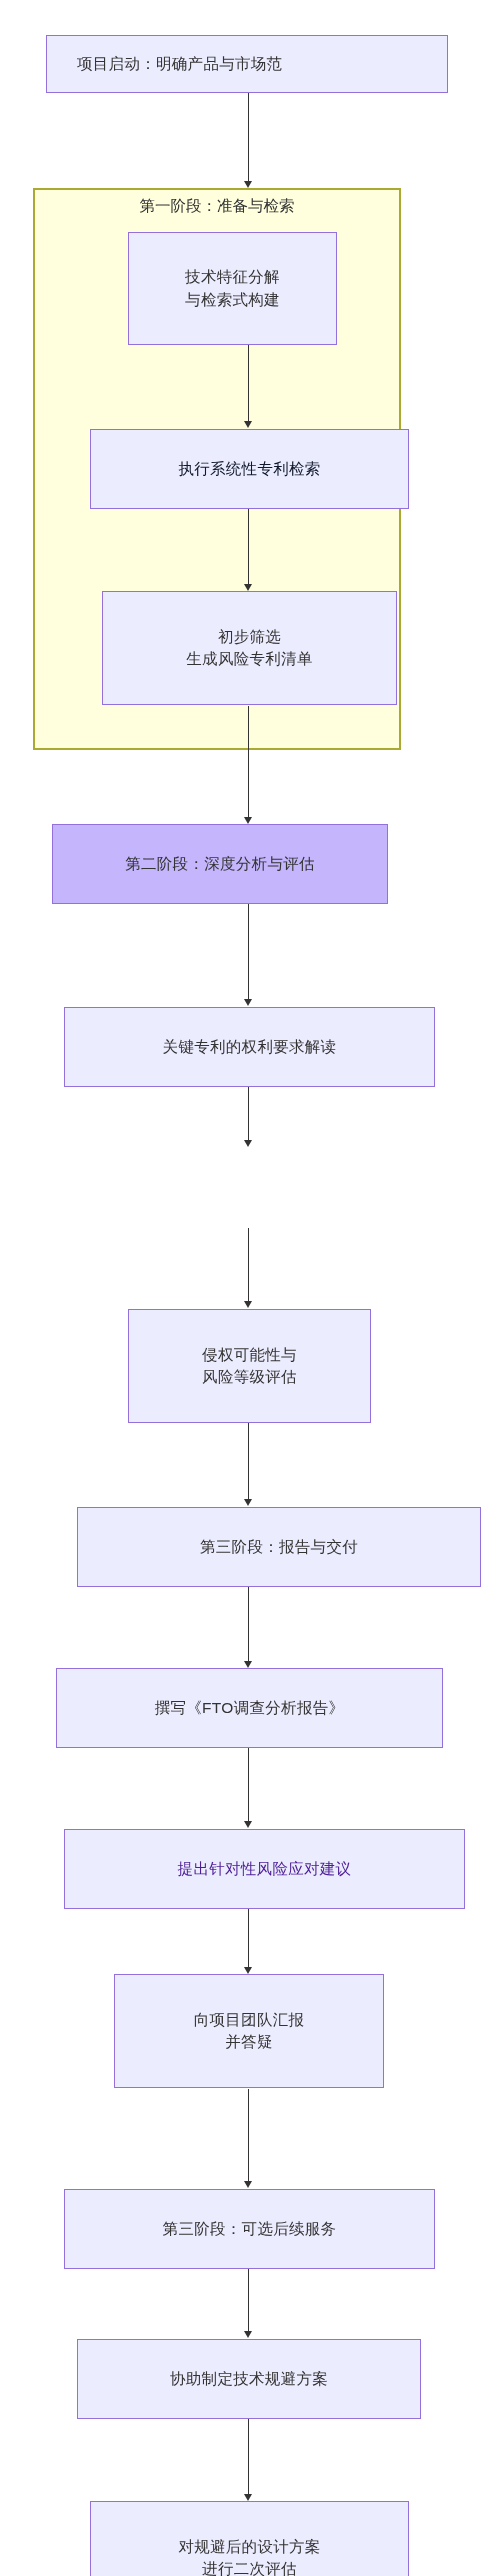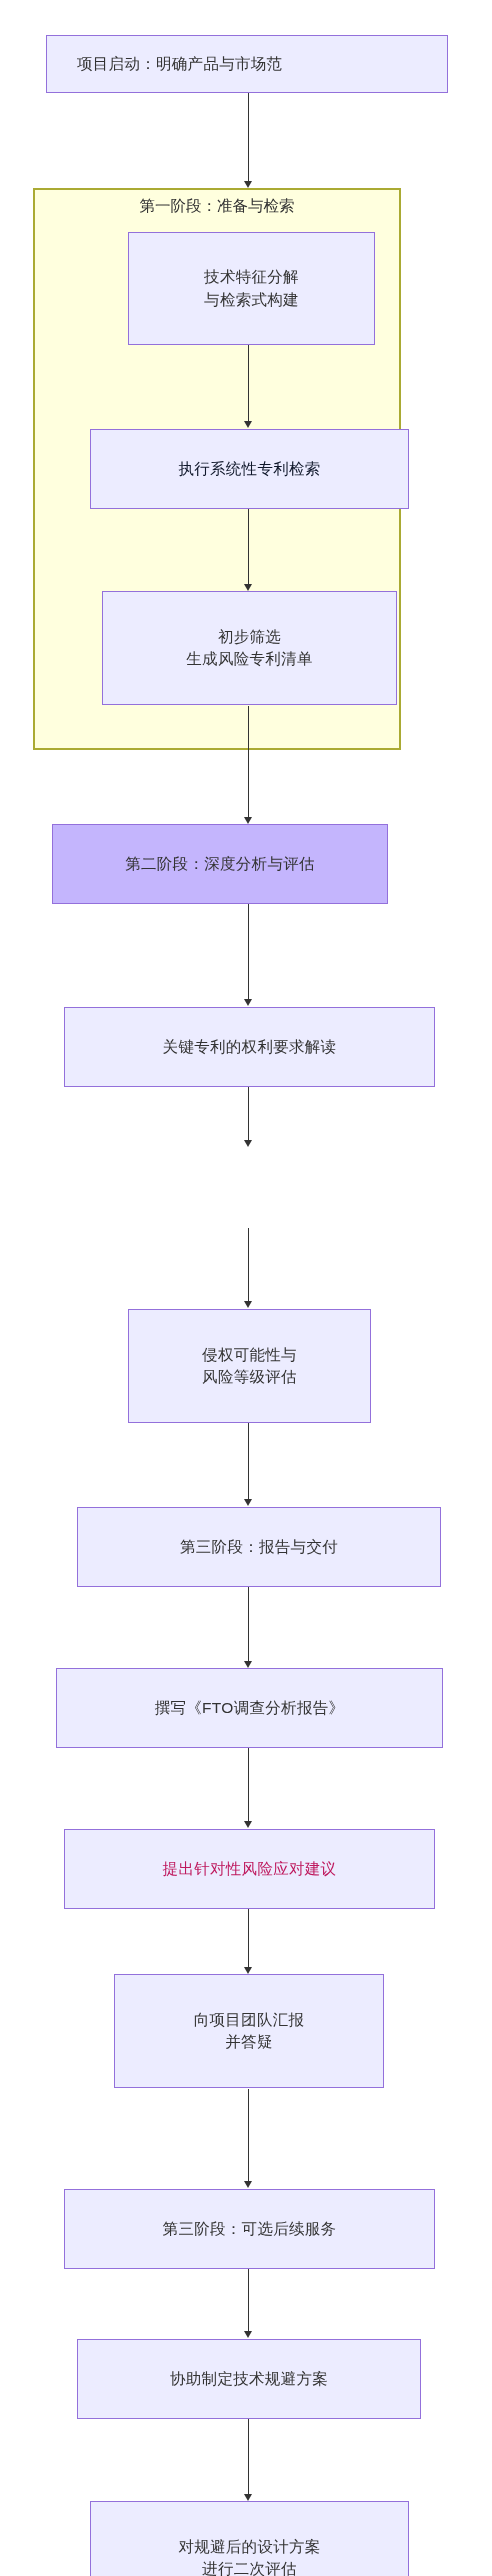--- a/index.html
+++ b/index.html
@@ -153,48 +153,48 @@
       <div class="line" style="height: 64px; background: rgb(51, 51, 51);"></div>
       <div class="head" style="top: 63px; border-top-color: rgb(51, 51, 51);"></div>
     </div>
     <div class="edge" style="left: 248px; top: 2419px; width: 1px; height: 82px;">
       <div class="line" style="height: 76px; background: rgb(51, 51, 51);"></div>
       <div class="head" style="top: 75px; border-top-color: rgb(51, 51, 51);"></div>
     </div>
     <div class="node clipped" style="left: 46px; top: 35px; width: 402px; height: 58px; background: rgb(236, 236, 255); border-color: rgb(147, 112, 219); color: rgb(51, 51, 51);">
       <span class="label">项目启动：明确产品与市场范</span>
     </div>
-    <div class="node" style="left: 128px; top: 232px; width: 247px; height: 113px; background: rgb(236, 236, 255); border-color: rgb(147, 112, 219); color: rgb(51, 51, 51);">
+    <div class="node" style="left: 128px; top: 232px; width: 209px; height: 113px; background: rgb(236, 236, 255); border-color: rgb(147, 112, 219); color: rgb(51, 51, 51);">
       <span class="label">技术特征分解
 与检索式构建</span>
     </div>
     <div class="node" style="left: 90px; top: 429px; width: 319px; height: 80px; background: rgb(236, 236, 255); border-color: rgb(147, 112, 219); color: #0f172a;">
       <span class="label">执行系统性专利检索</span>
     </div>
     <div class="node" style="left: 102px; top: 591px; width: 295px; height: 114px; background: rgb(236, 236, 255); border-color: rgb(147, 112, 219); color: rgb(51, 51, 51);">
       <span class="label">初步筛选
 生成风险专利清单</span>
     </div>
     <div class="node" style="left: 52px; top: 824px; width: 336px; height: 80px; background: #c4b5fd; border-color: rgb(147, 112, 219); color: rgb(51, 51, 51);">
       <span class="label">第二阶段：深度分析与评估</span>
     </div>
     <div class="node" style="left: 64px; top: 1007px; width: 371px; height: 80px; background: rgb(236, 236, 255); border-color: rgb(147, 112, 219); color: rgb(51, 51, 51);">
       <span class="label">关键专利的权利要求解读</span>
     </div>
     <div class="node" style="left: 128px; top: 1309px; width: 243px; height: 114px; background: rgb(236, 236, 255); border-color: rgb(147, 112, 219); color: rgb(51, 51, 51);">
       <span class="label">侵权可能性与
 风险等级评估</span>
     </div>
-    <div class="node" style="left: 77px; top: 1507px; width: 364px; height: 80px; background: rgb(236, 236, 255); border-color: rgb(147, 112, 219); color: rgb(51, 51, 51);">
+    <div class="node" style="left: 77px; top: 1507px; width: 404px; height: 80px; background: rgb(236, 236, 255); border-color: rgb(147, 112, 219); color: rgb(51, 51, 51);">
       <span class="label">第三阶段：报告与交付</span>
     </div>
     <div class="node" style="left: 56px; top: 1668px; width: 387px; height: 80px; background: rgb(236, 236, 255); border-color: rgb(147, 112, 219); color: rgb(51, 51, 51);">
       <span class="label">撰写《FTO调查分析报告》</span>
     </div>
-    <div class="node" style="left: 64px; top: 1829px; width: 371px; height: 80px; background: rgb(236, 236, 255); border-color: rgb(147, 112, 219); color: #be185d;">
+    <div class="node" style="left: 64px; top: 1829px; width: 401px; height: 80px; background: rgb(236, 236, 255); border-color: rgb(147, 112, 219); color: #4c1d95;">
       <span class="label">提出针对性风险应对建议</span>
     </div>
     <div class="node" style="left: 114px; top: 1974px; width: 270px; height: 114px; background: rgb(236, 236, 255); border-color: rgb(147, 112, 219); color: rgb(51, 51, 51);">
       <span class="label">向项目团队汇报
 并答疑</span>
     </div>
     <div class="node" style="left: 64px; top: 2189px; width: 371px; height: 80px; background: rgb(236, 236, 255); border-color: rgb(147, 112, 219); color: rgb(51, 51, 51);">
       <span class="label">第三阶段：可选后续服务</span>
     </div>
     <div class="node" style="left: 77px; top: 2339px; width: 344px; height: 80px; background: rgb(236, 236, 255); border-color: rgb(147, 112, 219); color: rgb(51, 51, 51);">

